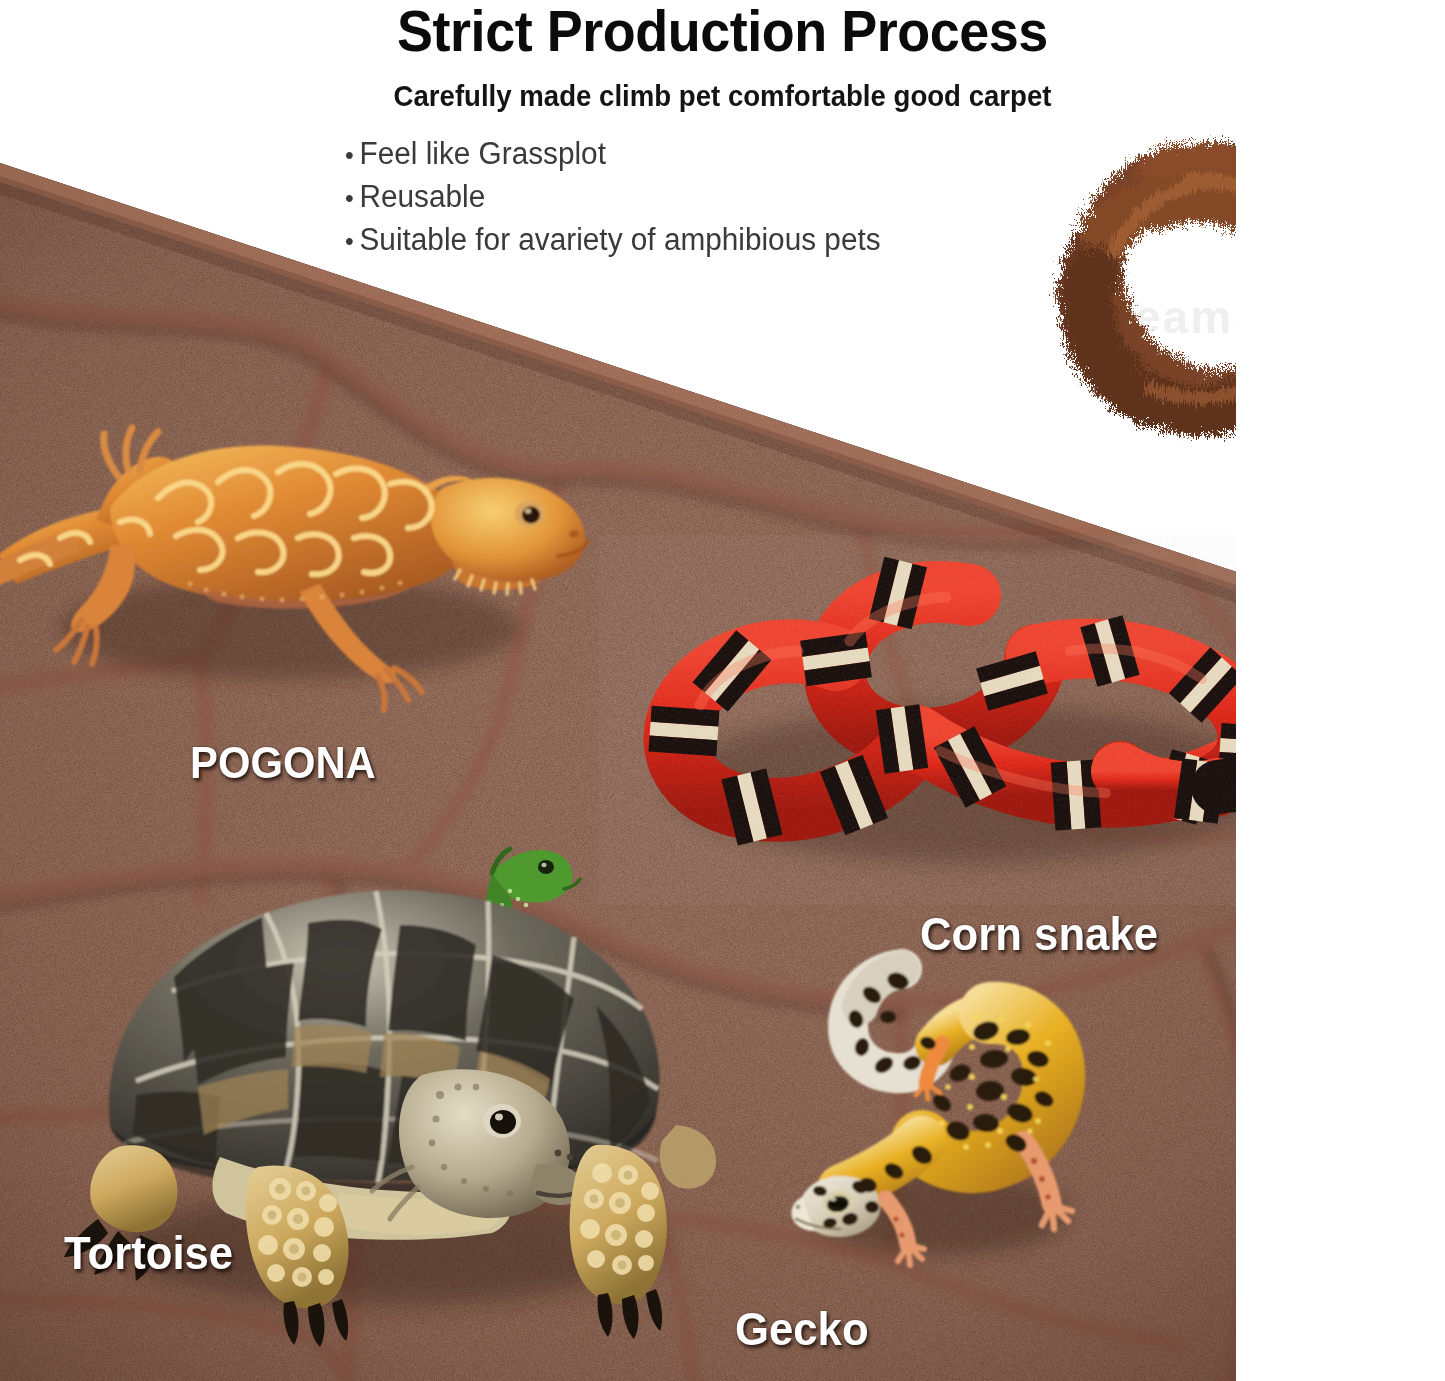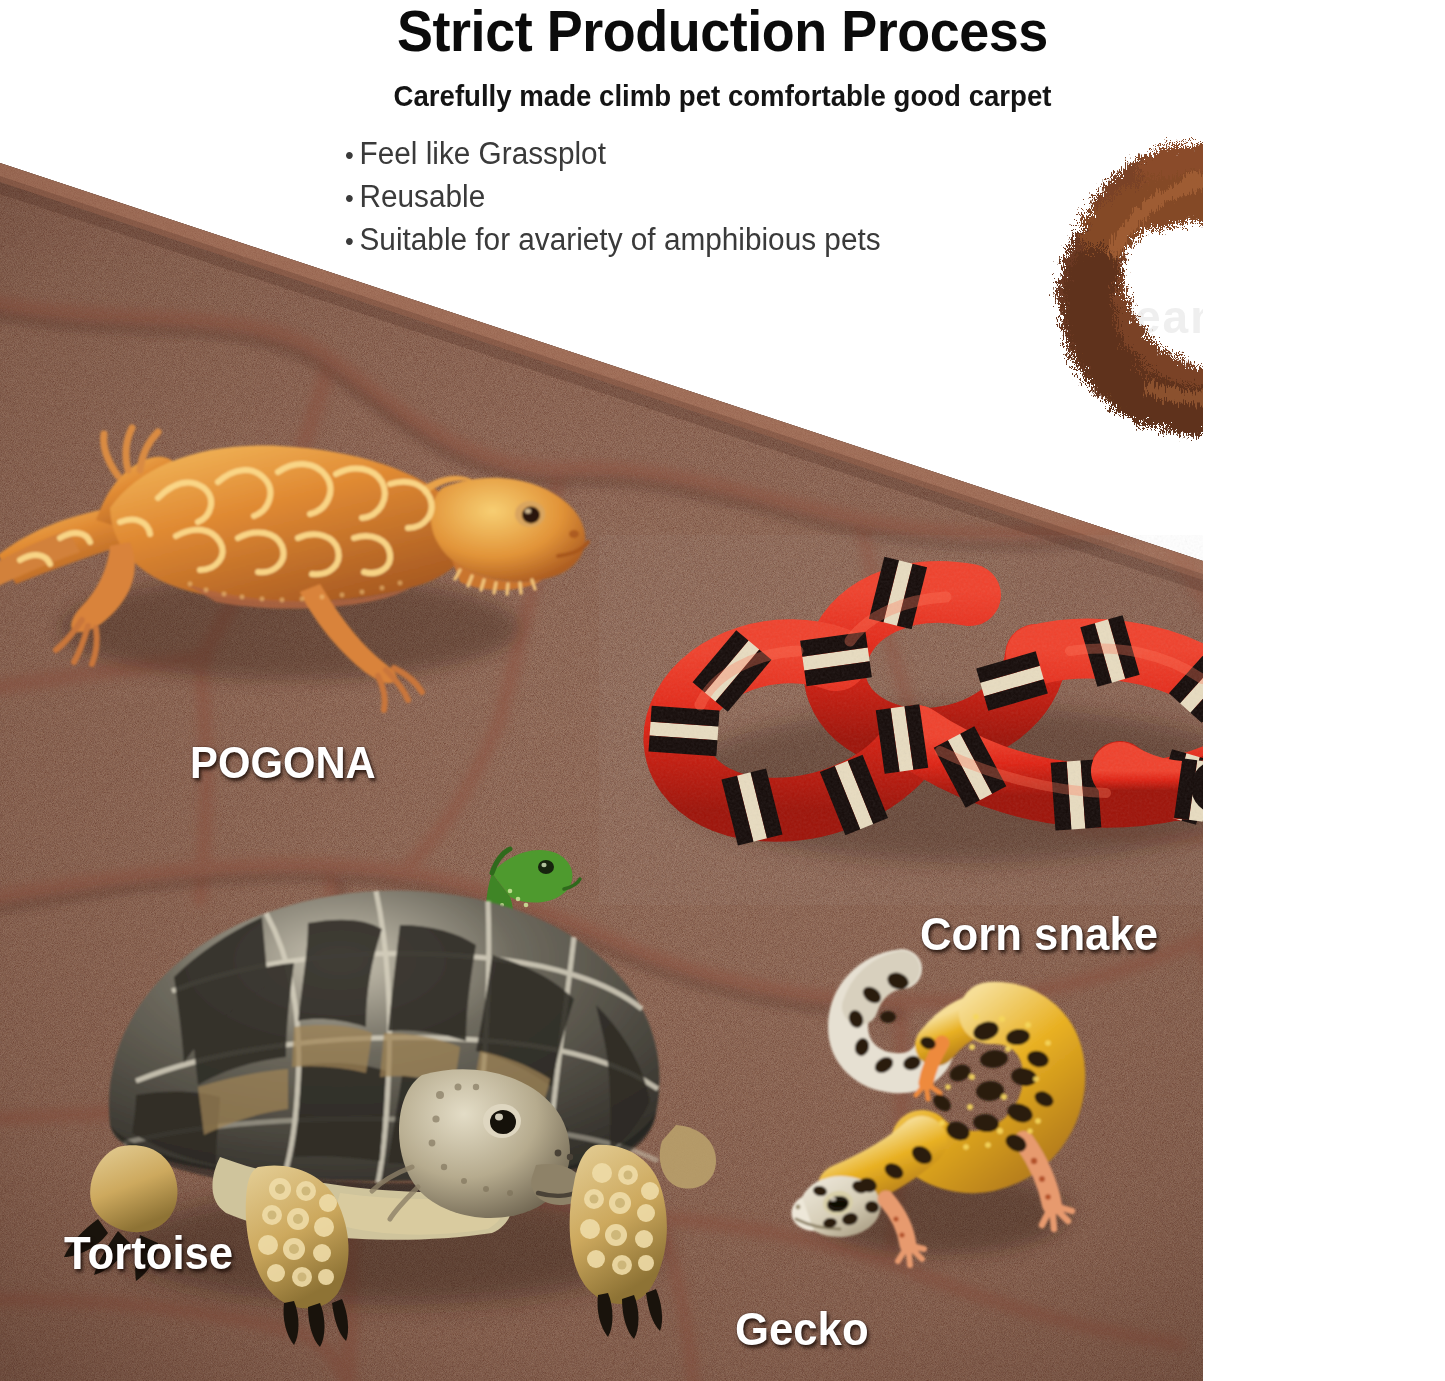--- a/index.html
+++ b/index.html
@@ -1,19 +1,20 @@
 <!DOCTYPE html>
 <html><head>
 <meta charset="utf-8">
 <style>
   html,body{margin:0;padding:0;background:#fff;}
   body{font-family:"Liberation Sans",sans-serif;}
   #stage{
     position:relative;width:1203px;height:1381px;overflow:hidden;
     background:#ffffff;
+    padding-left:33px;
   }
   
   .hdr{position:absolute;left:0;top:0;width:1445px;z-index:40;}
   .title{
     position:absolute;left:0;top:0;width:1445px;text-align:center;
     font-family:"Liberation Sans",sans-serif;
     font-weight:700;font-size:58px;line-height:62px;color:#0b0b0b;
     letter-spacing:-0.5px;transform:scaleX(.93);transform-origin:50% 50%;
   }
   .subtitle{

